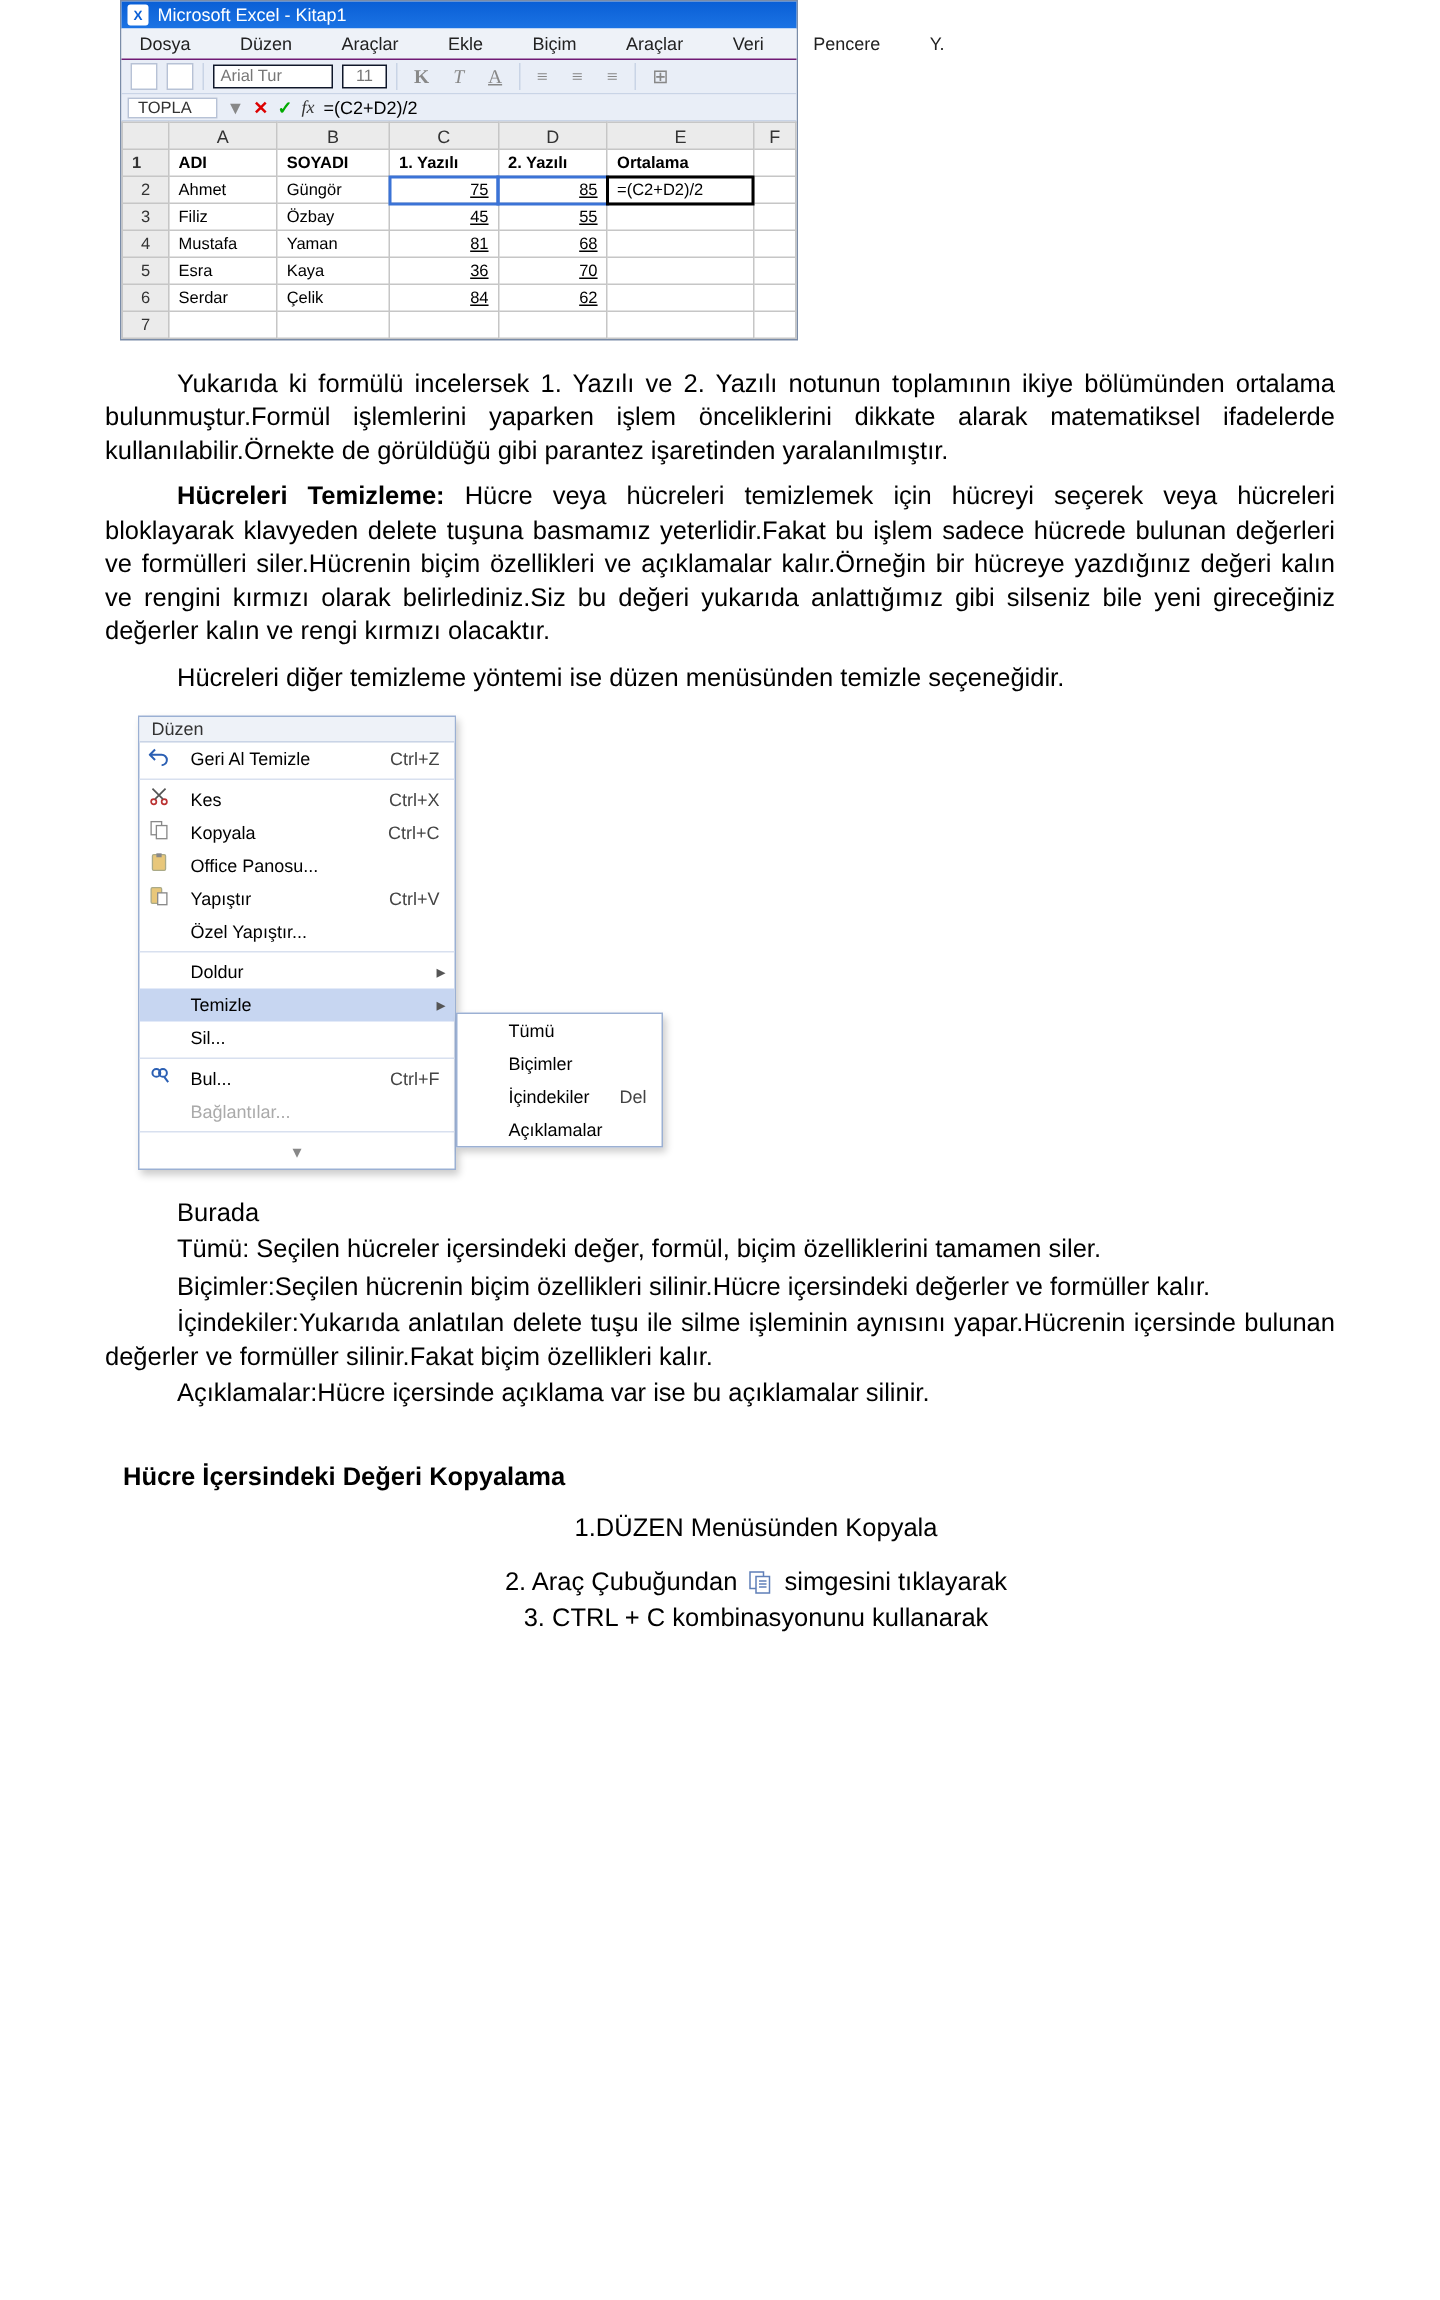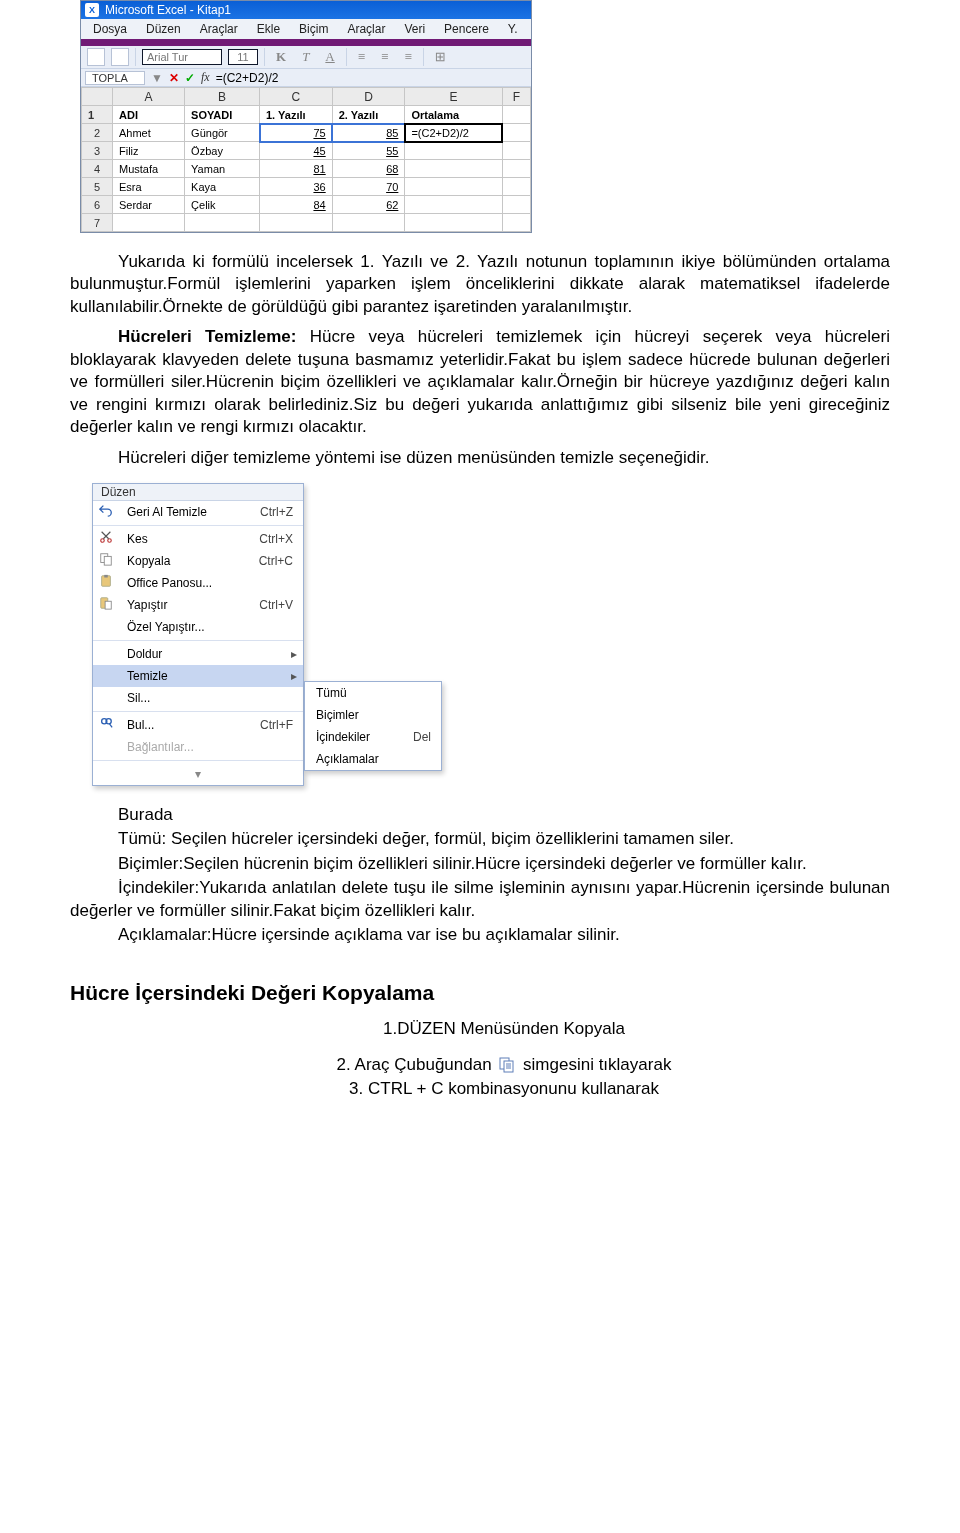--- a/index.html
+++ b/index.html
@@ -8,21 +8,21 @@
     background: #fff;
     font-family: Verdana, Tahoma, Arial, sans-serif;
     font-size: 17px;
     color: #000;
     width: 960px;
   }
   .page { padding: 0 70px 40px 70px; }
   .excel-shot { margin: 0 0 18px 10px; width: 450px; border: 1px solid #7a8ca8; background: #fff; }
   .titlebar { display: flex; align-items: center; gap: 6px; background: linear-gradient(#0a5fd6, #1b73e4); color: #fff; font-family: Tahoma, sans-serif; font-size: 12px; padding: 2px 4px; }
   .titlebar .xlicon { width: 14px; height: 14px; background: #fff; display: inline-flex; align-items: center; justify-content: center; font-size: 9px; font-weight: bold; color: #0a5fd6; border-radius: 2px; }
-  .menubar { display: flex; gap: 7px; background: #eef2f8; font-size: 12px; padding: 2px 6px; border-bottom: 7px solid #701a75; }
+  .menubar { display: flex; gap: 21px; background: #eef2f8; font-size: 12px; padding: 2px 6px; border-bottom: 1px solid #701a75; }
   .menubar span { padding: 1px 6px; color: #222; }
   .toolbar1 { display: flex; align-items: center; gap: 6px; padding: 2px 6px; background: #e9eef7; border-bottom: 1px solid #c9d4e6; font-size: 12px; }
   .toolbar1 .tbicon { width: 16px; height: 16px; background: #fff; border: 1px solid #b7c2d6; display: inline-block; }
   .toolbar1 .sep { width: 1px; height: 18px; background: #c9d4e6; }
   .fontbox, .sizebox { border: 1px solid #0f172a; background: #fff; padding: 1px 4px; font-size: 11px; color: #777; }
   .fontbox { min-width: 70px; }
   .sizebox { min-width: 20px; text-align: center; }
   .fmtbtn { font-family: 'Times New Roman', serif; font-size: 13px; color: #888; padding: 0 4px; border: 1px solid transparent; }
   .fbar { display: flex; align-items: center; background: #e9eef7; padding: 1px 4px; font-size: 12px; gap: 6px; border-bottom: 1px solid #c9d4e6; }
   .namebox { background: #fff; border: 1px solid #b7c2d6; padding: 0 6px; min-width: 46px; font-size: 11px; color: #333; }
@@ -48,23 +48,23 @@
   .mi { display: flex; align-items: center; height: 22px; }
   .mi .mic { width: 26px; text-align: center; }
   .mi .mlabel { flex: 1; padding-left: 8px; }
   .mi .mkey { color: #444; padding-right: 10px; }
   .mi .arrow { padding-right: 6px; color: #555; }
   .mi.sel { background: #c7d6f1; }
   .mi.disabled .mlabel, .mi.disabled .mic { color: #aaa; }
   .sub-panel { border: 1px solid #9bb0d3; background: #fff; box-shadow: 2px 3px 5px rgba(0,0,0,0.2); }
   .menu-shot-wrap { display: flex; align-items: flex-start; }
   .sub-col { margin-top: 198px; width: 136px; }
-  .sub-col .mi { padding-left: 3px; }
+  .sub-col .mi { padding-left: 26px; }
   .mic svg { width: 14px; height: 14px; }
-  h2.sec { font-family: Tahoma, Arial, sans-serif; font-weight: bold; font-size: 21px; margin: 34px 0 14px 0; }
+  h2.sec { font-family: Tahoma, Arial, sans-serif; font-weight: bold; font-size: 17px; margin: 34px 0 14px 12px; }
   .copy-icon { display: inline-flex; vertical-align: middle; width: 22px; height: 20px; align-items: center; justify-content: center; }
   .copy-icon svg { width: 18px; height: 16px; }
   ol.nolist { list-style: none; padding: 0; margin: 6px 0 0 0; text-align: center; }
   ol.nolist li { margin: 4px 0; font-family: Tahoma, Arial, sans-serif; }
 </style>
 </head>
 <body>
 
 <div class="page">
 

